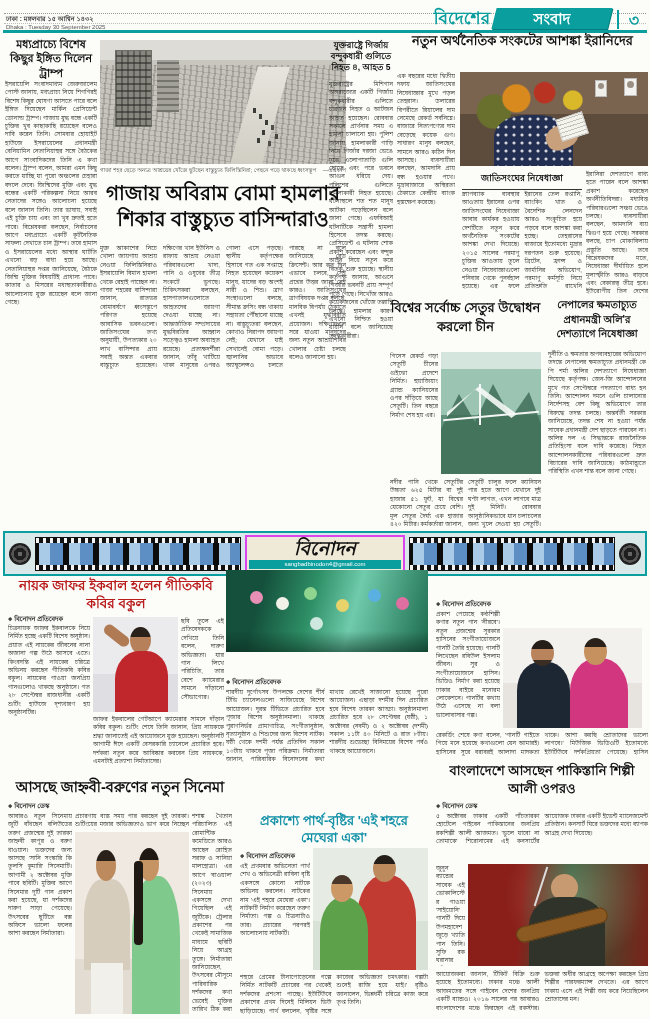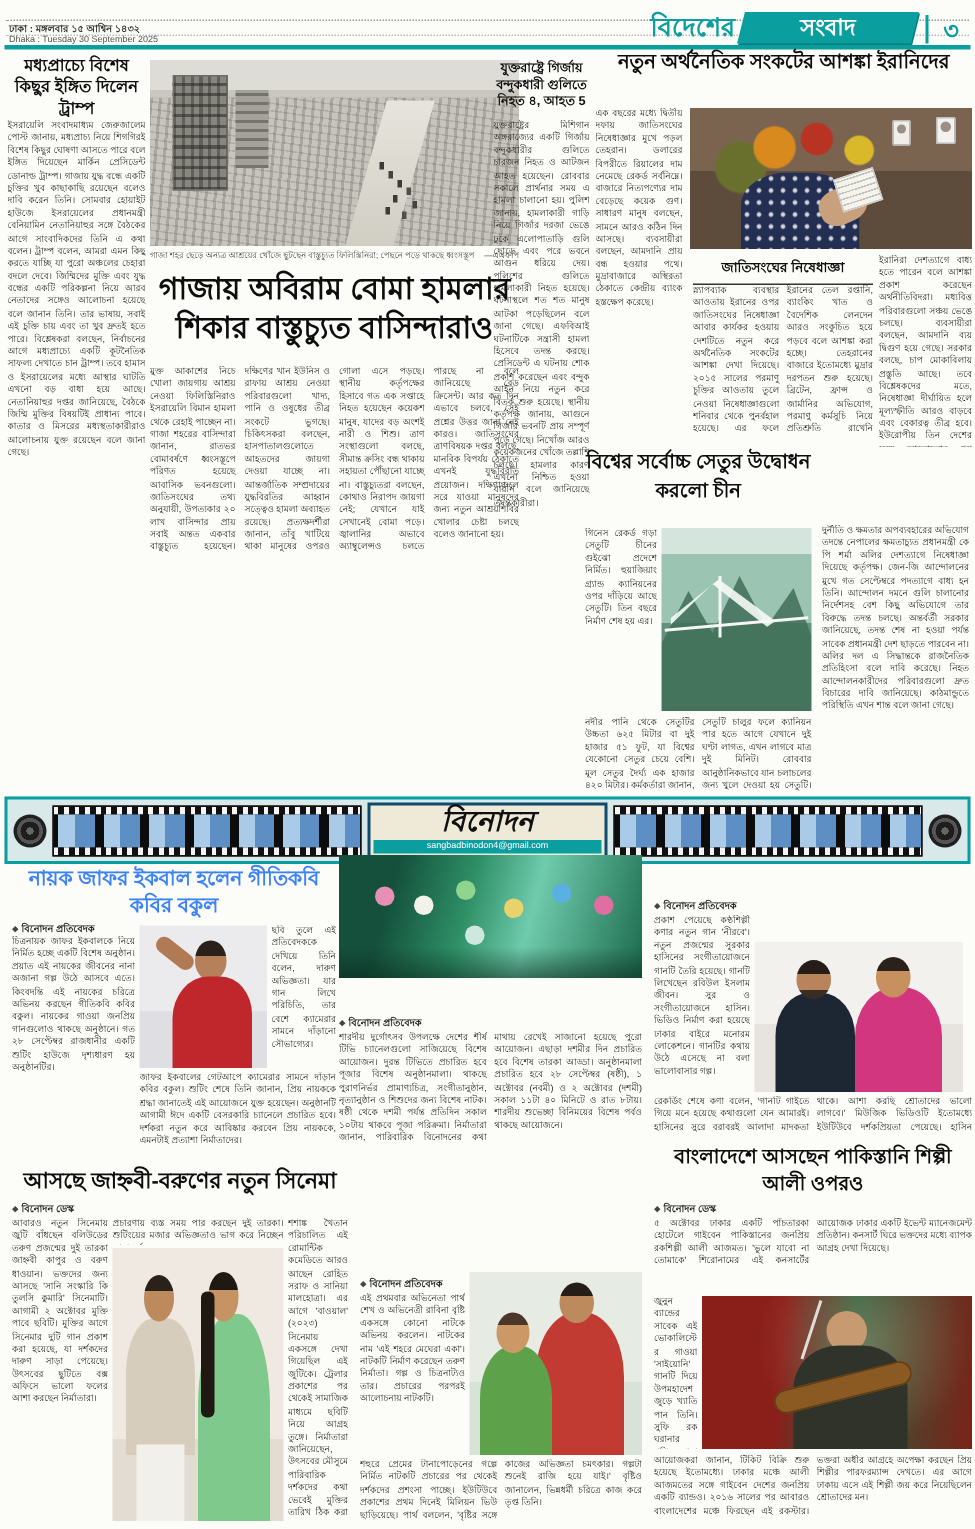--- a/index.html
+++ b/index.html
@@ -20,21 +20,21 @@
   .red-hl{color:#d81f26;}
   .cyan-hl{color:#0e8fa6;}
   .rule{background:#0a9e9e;}
   
   .banner{display:flex;align-items:center;gap:4px;background:#d9e8e8;border:2px solid #0a9e9e;box-sizing:border-box;padding:2px 4px;}
   .strip{flex:1;height:32px;display:flex;flex-direction:column;border:1px solid #111;background:#111;}
   .sprk{height:5px;background:repeating-linear-gradient(90deg,#f4f4f4 0 3px,#111 3px 7px);}
   .frames{flex:1;background:repeating-linear-gradient(90deg,#0c0c0c 0 3px,#a9cbe8 3px 14px,#5d8fc4 14px 27px,#0c0c0c 27px 30px);}
   .reel{width:22px;height:22px;border-radius:50%;flex:0 0 auto;
         background:radial-gradient(circle at 50% 50%, #666 0 15%, #1e1e1e 16% 40%, #555 41% 55%, #202020 56% 100%);}
-  .label-box{flex:0 0 auto;width:152px;text-align:center;background:#efe9d8;border:2px solid #0c4a6e;padding:1px 2px;}
+  .label-box{flex:0 0 auto;width:152px;text-align:center;background:#efe9d8;border:2px solid #d946ef;padding:1px 2px;}
   .label-title{font-family:"Liberation Serif",serif;font-weight:bold;font-style:italic;font-size:19px;line-height:21px;color:#101010;}
   .label-mail{background:#0a9e9e;color:#fff;font-size:6px;line-height:9px;margin-top:1px;}
 </style>
 </head>
 <body>
 
 <div class="page">
 
   <div class="abs dotted" style="left:4px;top:13px;width:642px;height:0;"></div>
   <div class="abs" style="left:6px;top:14px;font-size:6.5px;font-weight:bold;color:#333;">ঢাকা : মঙ্গলবার ১৫ আশ্বিন ১৪৩২</div>
@@ -97,20 +97,21 @@
   <div class="abs hl" style="left:390px;top:299px;width:151px;font-size:13px;line-height:1.45;">বিশ্বের সর্বোচ্চ সেতুর উদ্বোধন করলো চীন</div>
   <div class="abs body-txt" style="left:390px;top:352px;width:48px;height:124px;">গিনেস রেকর্ড গড়া সেতুটি চীনের গুইঝো প্রদেশে নির্মিত। হুয়াজিয়াং গ্র্যান্ড ক্যানিয়নের ওপর দাঁড়িয়ে আছে সেতুটি। তিন বছরে নির্মাণ শেষ হয় এর।</div>
   <div class="photo" style="left:441px;top:352px;width:100px;height:122px;background:linear-gradient(180deg,#d3e5dd 0 14%,#9bc4b2 14% 52%,#62927c 52% 100%);">
     <div class="sh" style="left:0;top:18%;width:100%;height:82%;background:#416f58;clip-path:polygon(0 55%,18% 20%,34% 48%,52% 10%,70% 44%,88% 18%,100% 50%,100% 100%,0 100%);opacity:.85;"></div>
     <div class="sh" style="left:38%;top:26%;width:2px;height:34%;background:#f4f7f5;"></div>
     <div class="sh" style="left:2%;top:52%;width:96%;height:2px;background:#f4f7f5;transform:rotate(-5deg);"></div>
     <div class="sh" style="left:6%;top:28%;width:70%;height:26%;clip-path:polygon(46% 0,100% 88%,92% 100%,40% 10%,0 96%,0 82%);background:rgba(246,249,247,.9);"></div>
   </div>
   <div class="abs body-txt cols2" style="left:390px;top:478px;width:151px;height:51px;">নদীর পানি থেকে সেতুটির উচ্চতা ৬২৫ মিটার বা দুই হাজার ৫১ ফুট, যা বিশ্বের যেকোনো সেতুর চেয়ে বেশি। মূল সেতুর দৈর্ঘ্য এক হাজার ৪২০ মিটার। কর্মকর্তারা জানান, সেতুটি চালুর ফলে ক্যানিয়ন পার হতে আগে যেখানে দুই ঘণ্টা লাগত, এখন লাগবে মাত্র দুই মিনিট। রোববার আনুষ্ঠানিকভাবে যান চলাচলের জন্য খুলে দেওয়া হয় সেতুটি। পর্যটকদের জন্য কাচের সাঁকো ও দর্শনার্থী প্ল্যাটফর্মও রাখা হয়েছে। স্থানীয় অর্থনীতিতে সেতুটি বড় ভূমিকা রাখবে বলে আশা কর্তৃপক্ষের।</div>
 
+  <div class="abs hl" style="left:548px;top:298px;width:98px;font-size:10px;line-height:1.45;">নেপালের ক্ষমতাচ্যুত প্রধানমন্ত্রী অলি'র দেশত্যাগে নিষেধাজ্ঞা</div>
   <div class="abs body-txt" style="left:548px;top:350px;width:98px;height:179px;">দুর্নীতি ও ক্ষমতার অপব্যবহারের অভিযোগ তদন্তে নেপালের ক্ষমতাচ্যুত প্রধানমন্ত্রী কে পি শর্মা অলির দেশত্যাগে নিষেধাজ্ঞা দিয়েছে কর্তৃপক্ষ। জেন-জি আন্দোলনের মুখে গত সেপ্টেম্বরে পদত্যাগে বাধ্য হন তিনি। আন্দোলন দমনে গুলি চালানোর নির্দেশসহ বেশ কিছু অভিযোগে তার বিরুদ্ধে তদন্ত চলছে। অন্তর্বর্তী সরকার জানিয়েছে, তদন্ত শেষ না হওয়া পর্যন্ত সাবেক প্রধানমন্ত্রী দেশ ছাড়তে পারবেন না। অলির দল এ সিদ্ধান্তকে রাজনৈতিক প্রতিহিংসা বলে দাবি করেছে। নিহত আন্দোলনকারীদের পরিবারগুলো দ্রুত বিচারের দাবি জানিয়েছে। কাঠমান্ডুতে পরিস্থিতি এখন শান্ত বলে জানা গেছে।</div>
 
   <div class="abs banner" style="left:3px;top:531px;width:644px;height:45px;box-sizing:border-box;">
     <div class="reel"></div>
     <div class="strip">
         <div class="sprk"></div>
         <div class="frames"></div>
         <div class="sprk"></div>
       </div>
     <div class="label-box">
@@ -118,21 +119,21 @@
       <div class="label-mail">sangbadbinodon4@gmail.com</div>
     </div>
     <div class="strip">
         <div class="sprk"></div>
         <div class="frames"></div>
         <div class="sprk"></div>
       </div>
     <div class="reel"></div>
   </div>
 
-  <div class="abs hl red-hl" style="left:8px;top:577px;width:216px;font-size:13.5px;line-height:1.3;color:#3b82f6;">নায়ক জাফর ইকবাল হলেন গীতিকবি কবির বকুল</div>
+  <div class="abs hl red-hl" style="left:8px;top:577px;width:216px;font-size:13.5px;line-height:1.3;color:#b91c1c;">নায়ক জাফর ইকবাল হলেন গীতিকবি কবির বকুল</div>
   <div class="abs byline" style="left:8px;top:614px;width:120px;"><span class="dia">◆</span><span>বিনোদন প্রতিবেদক</span></div>
   <div class="abs body-txt" style="left:8px;top:624px;width:82px;height:148px;">চিত্রনায়ক জাফর ইকবালকে নিয়ে নির্মিত হচ্ছে একটি বিশেষ অনুষ্ঠান। প্রয়াত এই নায়কের জীবনের নানা অজানা গল্প উঠে আসবে এতে। কিংবদন্তি এই নায়কের চরিত্রে অভিনয় করছেন গীতিকবি কবির বকুল। নায়কের গাওয়া জনপ্রিয় গানগুলোও থাকছে অনুষ্ঠানে। গত ২৮ সেপ্টেম্বর রাজধানীর একটি শুটিং হাউজে দৃশ্যধারণ হয় অনুষ্ঠানটির।</div>
   <div class="photo" style="left:93px;top:617px;width:85px;height:95px;background:linear-gradient(180deg,#ebebee 0 60%,#dfdfe3 60%);">
     <div class="sh" style="left:10%;top:14%;width:34%;height:12%;background:#b07a54;border-radius:6px;transform:rotate(38deg);"></div>
     <div class="sh" style="left:44%;top:10%;width:24%;height:28%;border-radius:50% 50% 46% 46%;background:linear-gradient(#2a211b 0 40%,#b6815a 40%);"></div>
     <div class="sh" style="left:26%;top:36%;width:62%;height:66%;background:#c0272d;border-radius:45% 40% 0 0;"></div>
   </div>
   <div class="abs body-txt" style="left:181px;top:617px;width:43px;height:95px;">ছবি তুলে এই প্রতিবেদককে দেখিয়ে তিনি বলেন, দারুণ অভিজ্ঞতা। যার গান লিখে পরিচিতি, তার বেশে ক্যামেরার সামনে দাঁড়ানো সৌভাগ্যের।</div>
   <div class="abs body-txt" style="left:93px;top:715px;width:131px;height:57px;">জাফর ইকবালের গেটআপে ক্যামেরার সামনে দাঁড়ান কবির বকুল। শুটিং শেষে তিনি জানান, প্রিয় নায়ককে শ্রদ্ধা জানাতেই এই আয়োজনে যুক্ত হয়েছেন। অনুষ্ঠানটি আগামী ঈদে একটি বেসরকারি চ্যানেলে প্রচারিত হবে। দর্শকরা নতুন করে আবিষ্কার করবেন প্রিয় নায়ককে, এমনটাই প্রত্যাশা নির্মাতাদের।</div>
 
@@ -160,20 +161,21 @@
   <div class="photo" style="left:75px;top:832px;width:114px;height:182px;background:linear-gradient(180deg,#efe9e1 0 70%,#e3dcd2 70%);">
     <div class="sh" style="left:8%;top:26%;width:40%;height:50%;background:#d7cdbd;border-radius:40% 40% 0 0;"></div>
     <div class="sh" style="left:14%;top:72%;width:28%;height:28%;background:#f2f0ea;"></div>
     <div class="sh" style="left:18%;top:10%;width:18%;height:17%;border-radius:50%;background:linear-gradient(#2a211b 0 34%,#bd8a5e 34%);"></div>
     <div class="sh" style="left:50%;top:24%;width:42%;height:78%;background:#7fc98c;border-radius:44% 44% 0 0;"></div>
     <div class="sh" style="left:56%;top:9%;width:18%;height:18%;border-radius:50%;background:linear-gradient(#1f1813 0 36%,#c69362 36%);"></div>
     <div class="sh" style="left:52%;top:16%;width:8%;height:46%;background:#1f1813;border-radius:4px;"></div>
   </div>
   <div class="abs body-txt" style="left:192px;top:812px;width:40px;height:202px;">শশাঙ্ক খৈতান পরিচালিত এই রোমান্টিক কমেডিতে আরও আছেন রোহিত সরাফ ও সানিয়া মালহোত্রা। এর আগে 'বাওয়াল' (২০২৩) সিনেমায় একসঙ্গে দেখা গিয়েছিল এই জুটিকে। ট্রেলার প্রকাশের পর থেকেই সামাজিক মাধ্যমে ছবিটি নিয়ে আগ্রহ তুঙ্গে। নির্মাতারা জানিয়েছেন, উৎসবের মৌসুমে পারিবারিক দর্শকদের কথা ভেবেই মুক্তির তারিখ ঠিক করা হয়েছে।</div>
 
+  <div class="abs hl cyan-hl" style="left:240px;top:813px;width:188px;font-size:13px;line-height:1.3;color:#0e8fa6;">প্রকাশ্যে পার্থ-বৃষ্টির 'এই শহরে মেঘেরা একা'</div>
   <div class="abs byline" style="left:240px;top:851px;width:120px;"><span class="dia">◆</span><span>বিনোদন প্রতিবেদক</span></div>
   <div class="abs body-txt" style="left:240px;top:862px;width:70px;height:108px;">এই প্রথমবার অভিনেতা পার্থ শেখ ও অভিনেত্রী রাবিনা বৃষ্টি একসঙ্গে কোনো নাটকে অভিনয় করলেন। নাটকের নাম 'এই শহরে মেঘেরা একা'। নাটকটি নির্মাণ করেছেন তরুণ নির্মাতা। গল্প ও চিত্রনাট্যও তার। প্রচারের পরপরই আলোচনায় নাটকটি।</div>
   <div class="photo" style="left:313px;top:848px;width:115px;height:122px;background:linear-gradient(180deg,#e6ece4 0 60%,#d9e2d6 60%);">
     <div class="sh" style="left:38%;top:22%;width:52%;height:80%;background:#c23b33;border-radius:44% 44% 0 0;"></div>
     <div class="sh" style="left:52%;top:6%;width:20%;height:22%;border-radius:50%;background:linear-gradient(#241d18 0 34%,#bd8a5e 34%);"></div>
     <div class="sh" style="left:6%;top:40%;width:42%;height:62%;background:#5da24a;border-radius:46% 46% 0 0;"></div>
     <div class="sh" style="left:16%;top:22%;width:19%;height:22%;border-radius:50%;background:linear-gradient(#4a372a 0 32%,#cb9866 32%);"></div>
   </div>
   <div class="abs body-txt cols2" style="left:240px;top:973px;width:188px;height:42px;">শহুরে প্রেমের টানাপোড়েনের গল্পে নির্মিত নাটকটি প্রচারের পর থেকেই দর্শকদের প্রশংসা পাচ্ছে। ইউটিউবে প্রকাশের প্রথম দিনেই মিলিয়ন ভিউ ছাড়িয়েছে। পার্থ বললেন, 'বৃষ্টির সঙ্গে কাজের অভিজ্ঞতা চমৎকার। গল্পটা শুনেই রাজি হয়ে যাই।' বৃষ্টিও জানালেন, ভিন্নধর্মী চরিত্রে কাজ করে তৃপ্ত তিনি।</div>
 

